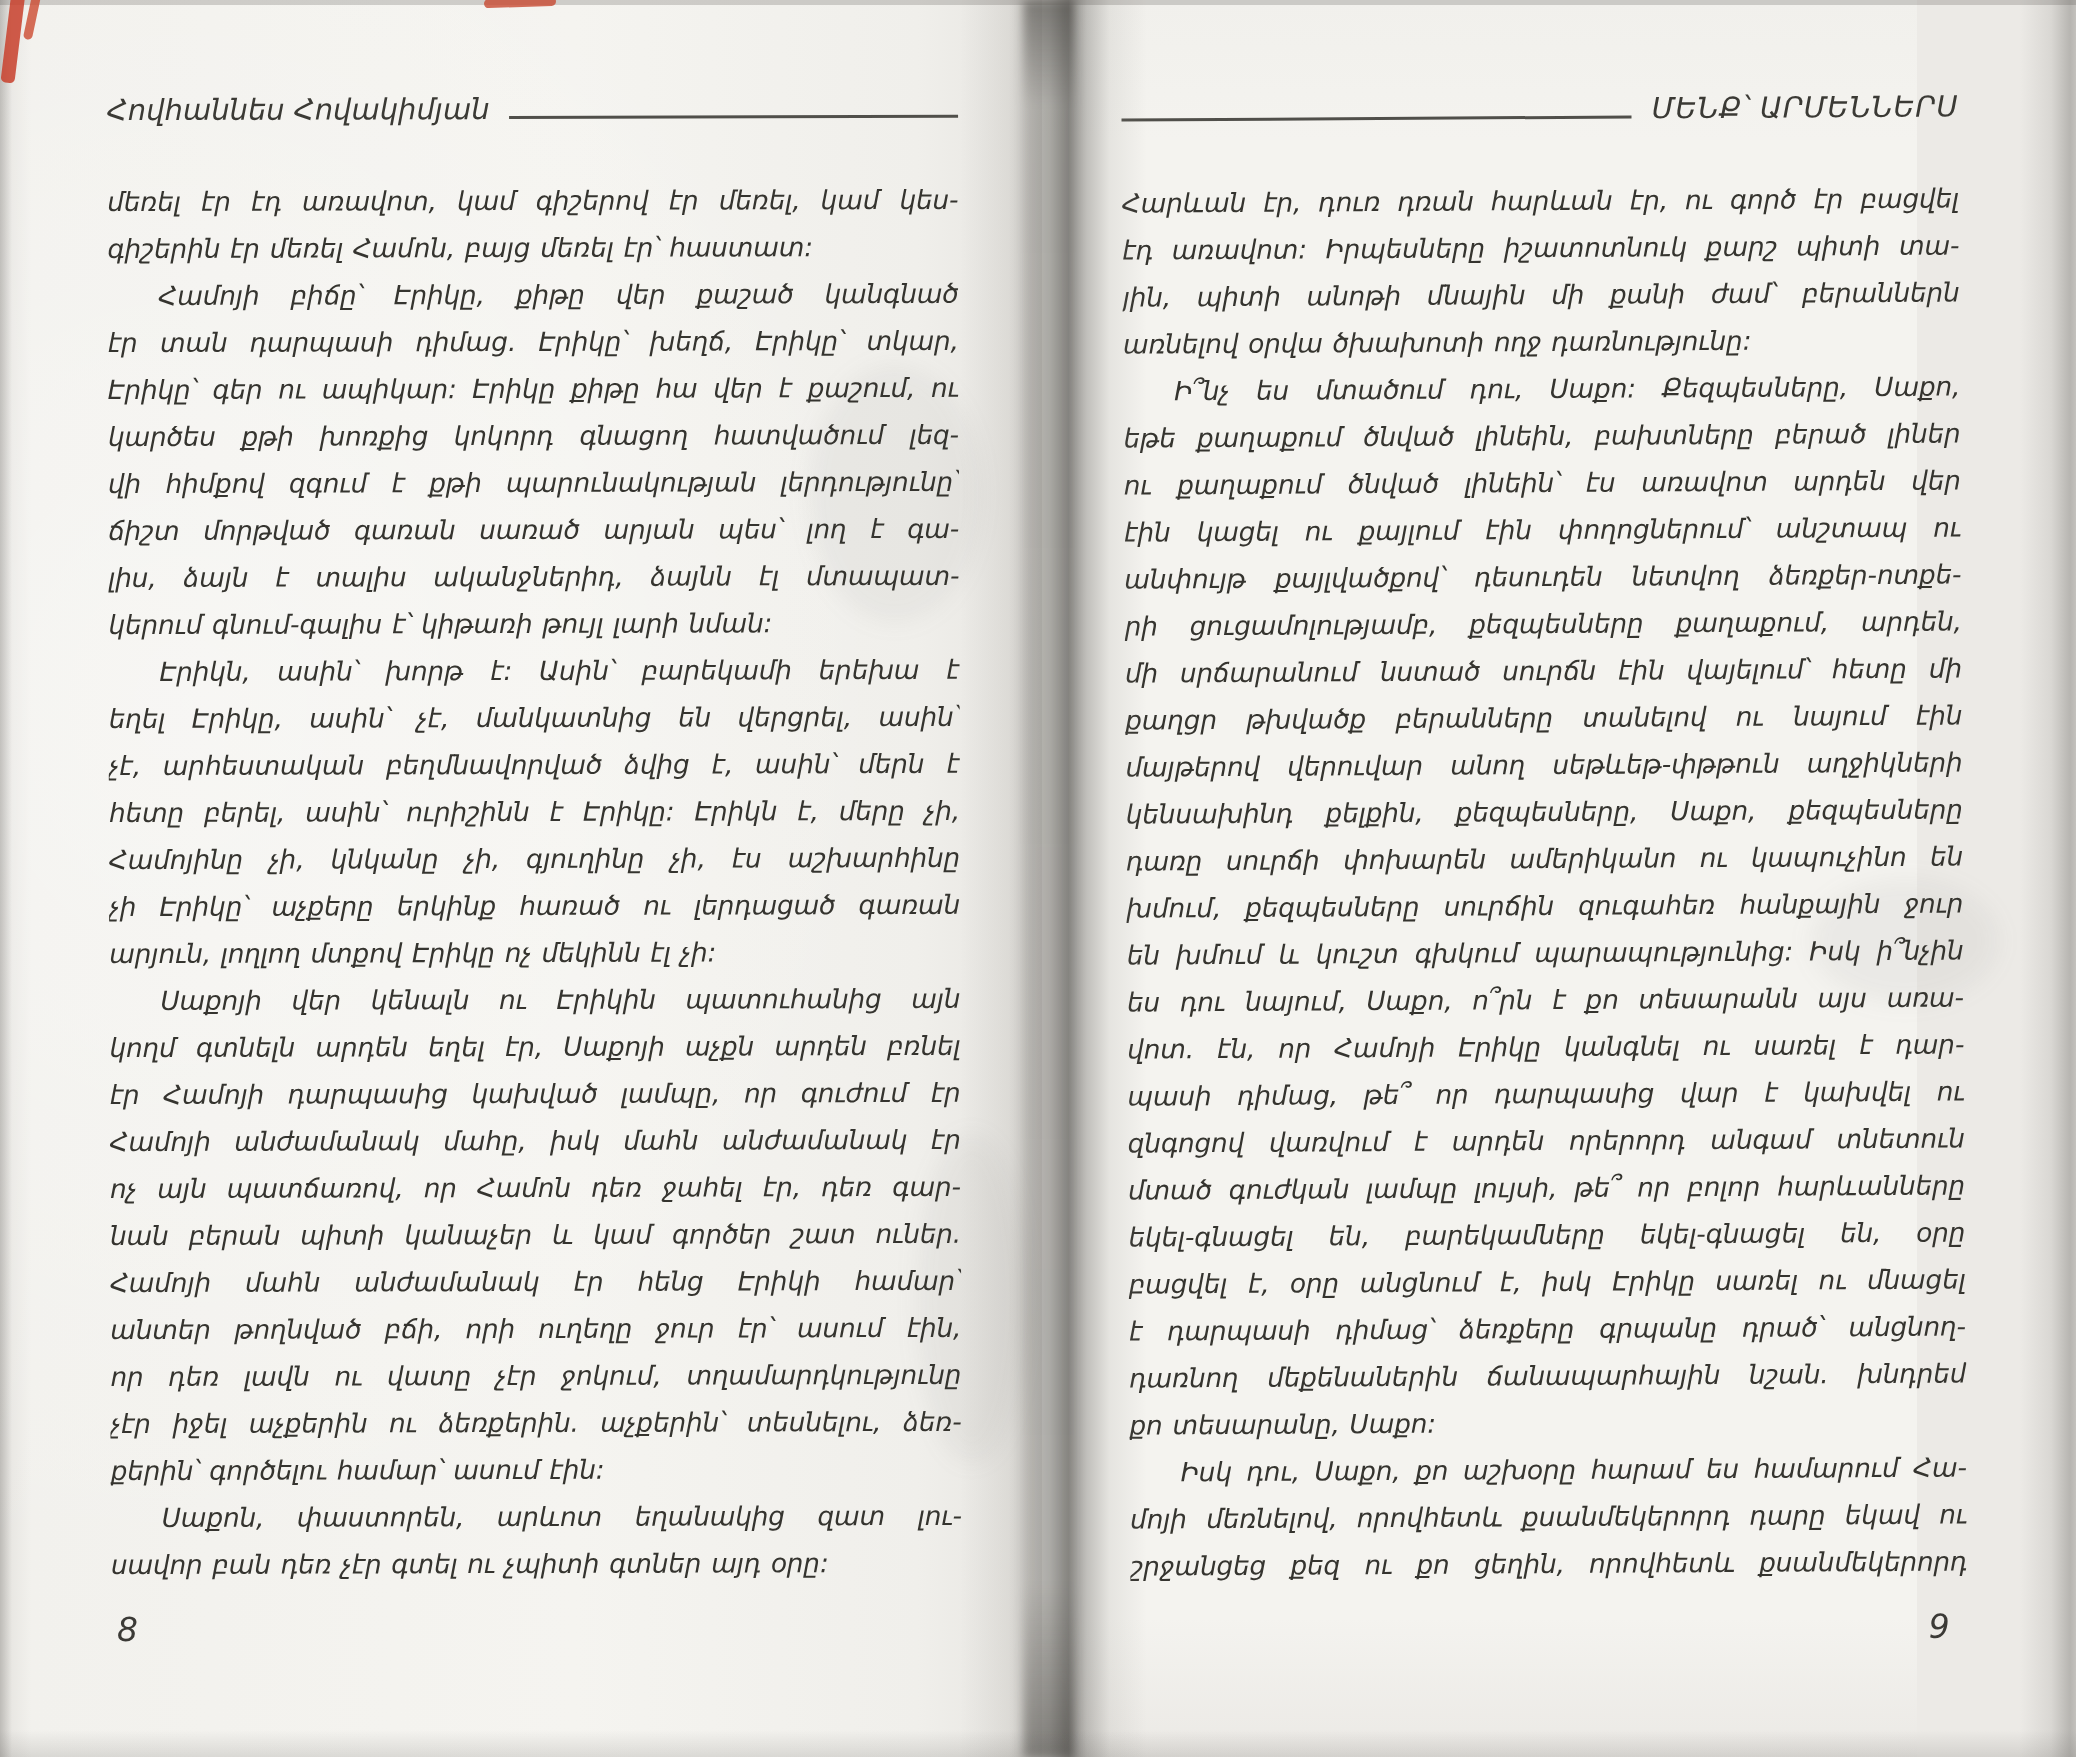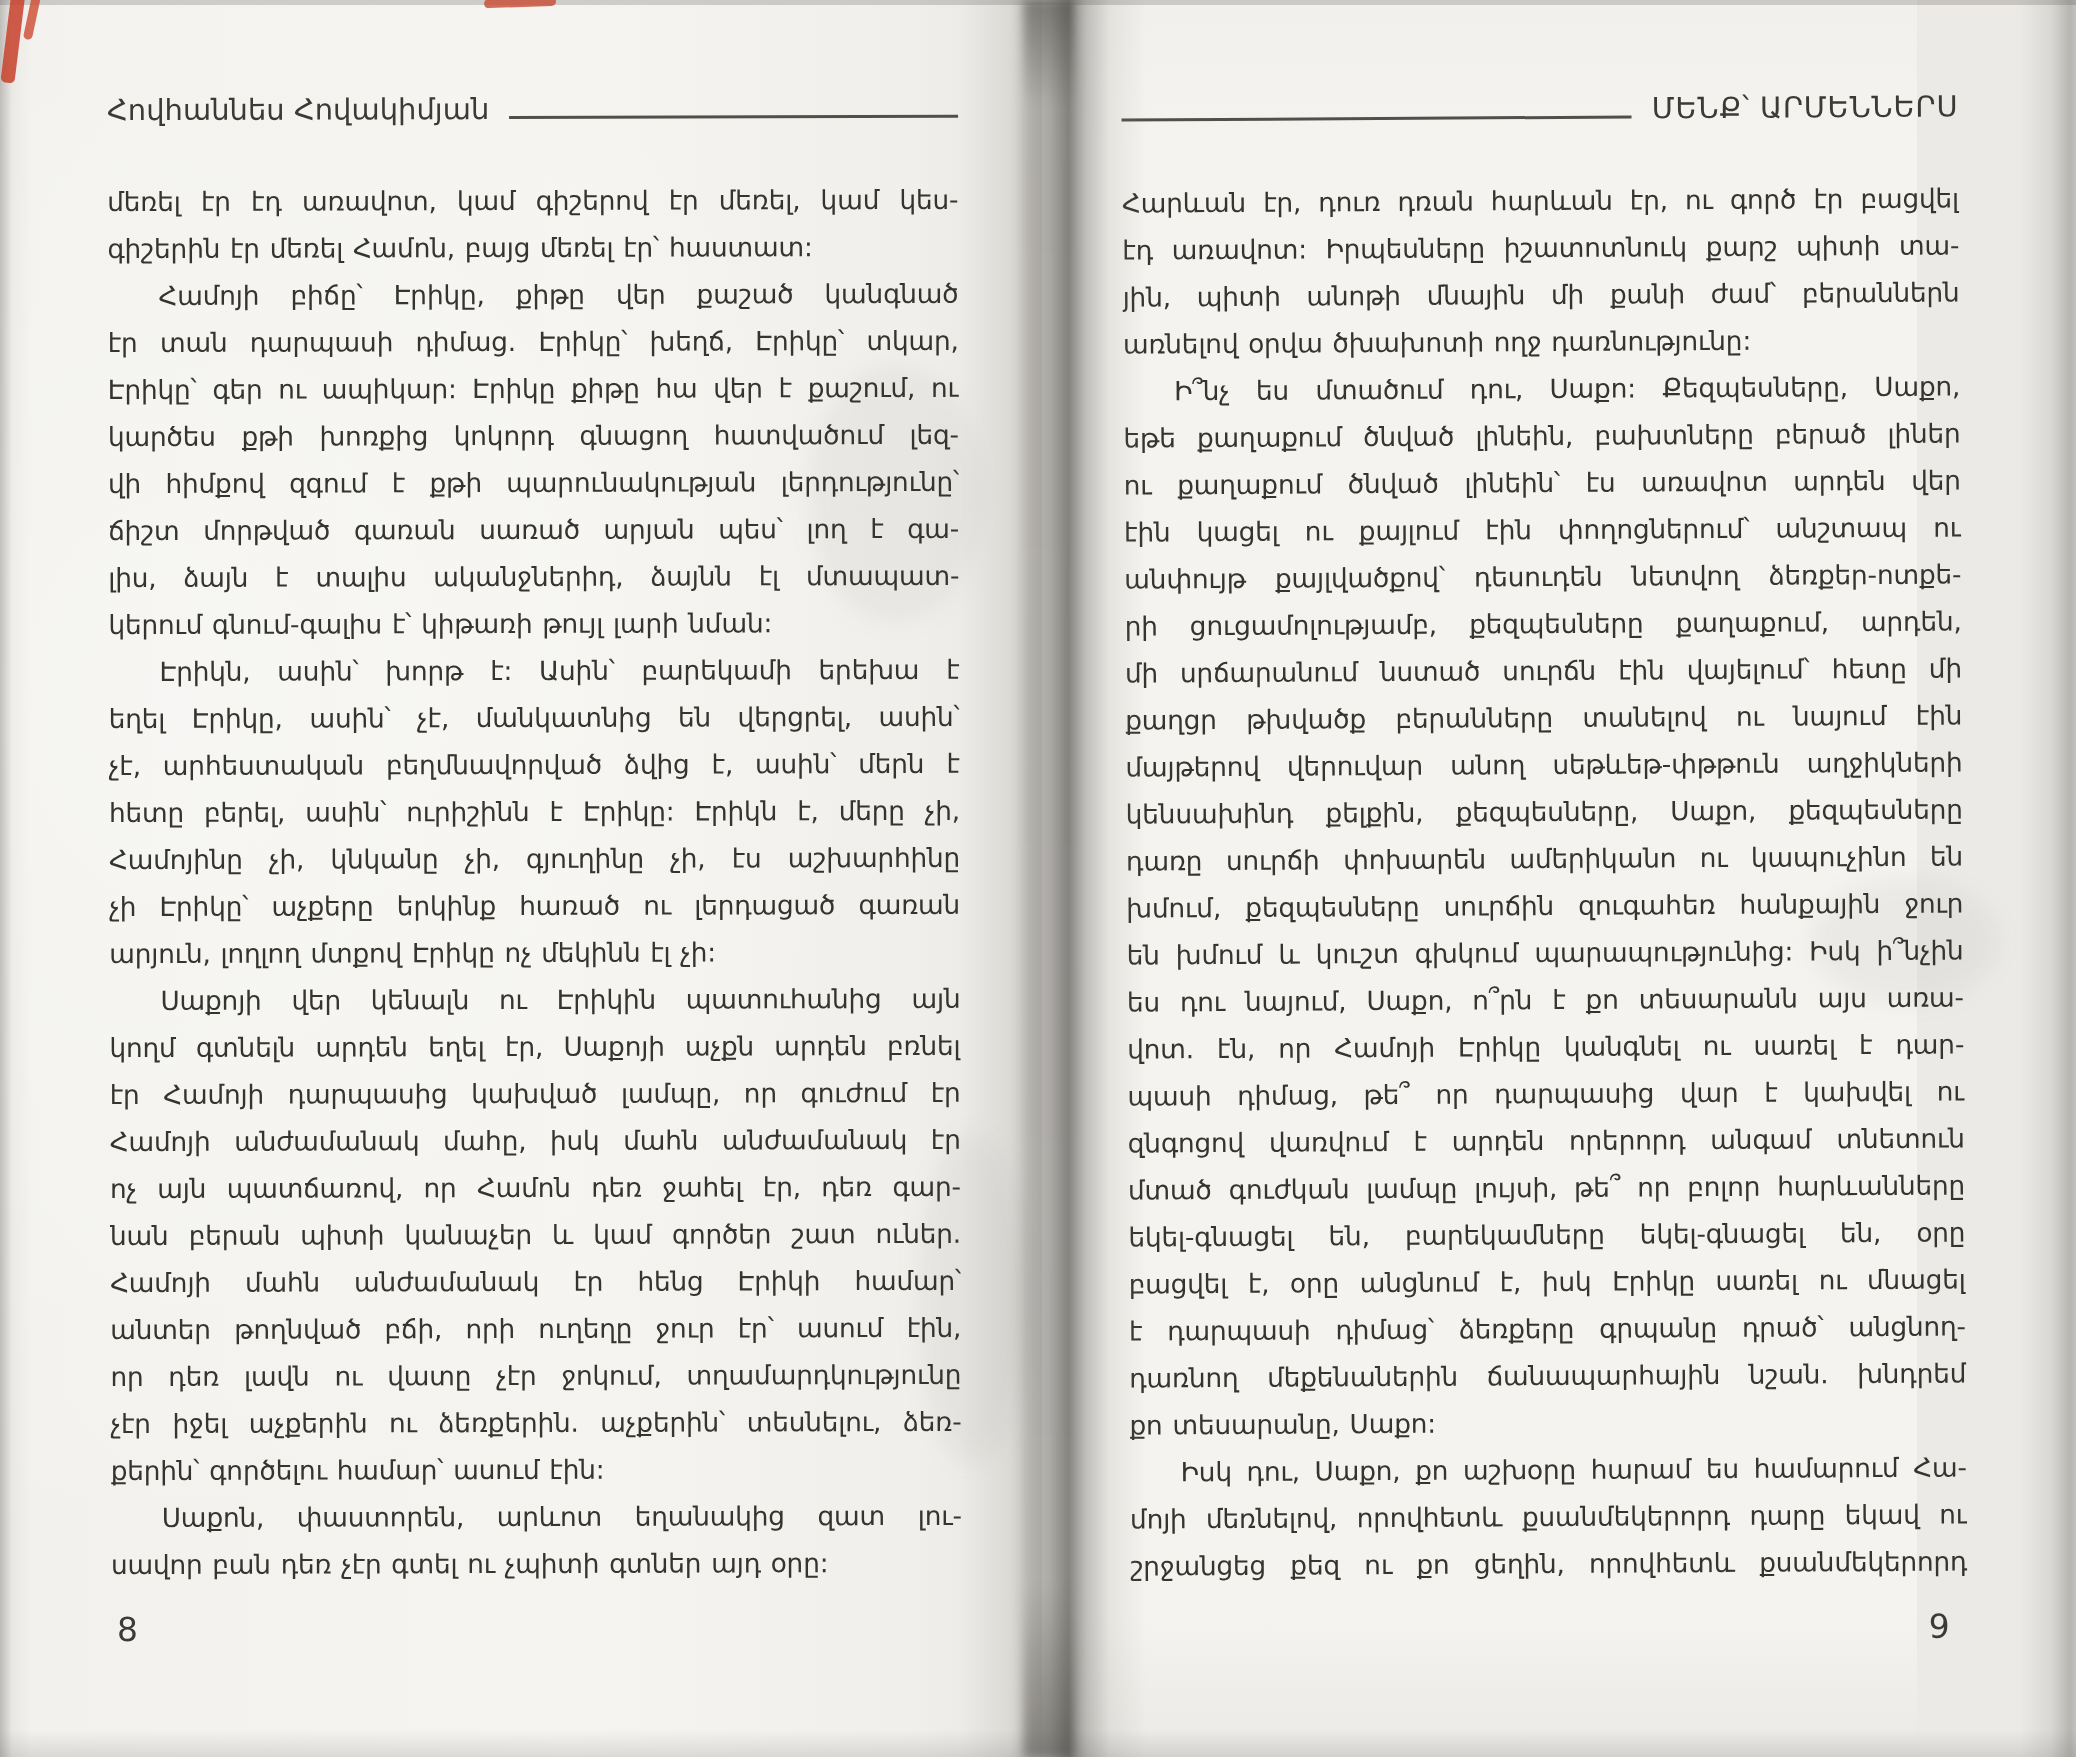--- a/index.html
+++ b/index.html
@@ -6,20 +6,21 @@
     margin: 0; padding: 0;
     width: 2077px; height: 1758px;
     overflow: hidden;
     background: #eceae6;
     font-family: "DejaVu Sans", sans-serif;
   }
   .spread {
     position: absolute; left: 0; top: 0;
     width: 1917px; height: 1758px;
     background: linear-gradient(to bottom, #f1f0ec 0%, #f4f3ef 8%, #f4f3ef 92%, #ebe9e5 100%);
+    font-style: italic;
   }
   
   .page-left-bg {
     position: absolute; left: 0; top: 0; width: 1042px; height: 1758px;
     background:
       radial-gradient(ellipse at 18% 40%, rgba(255,255,255,0.35) 0%, rgba(255,255,255,0) 60%),
       linear-gradient(to right, #e3e1dd 0%, #f2f1ed 3%, #f5f4f0 55%, #f0efeb 88%, #e6e4e0 100%);
   }
   .page-right-bg {
     position: absolute; left: 1042px; top: 0; width: 1035px; height: 1758px;

